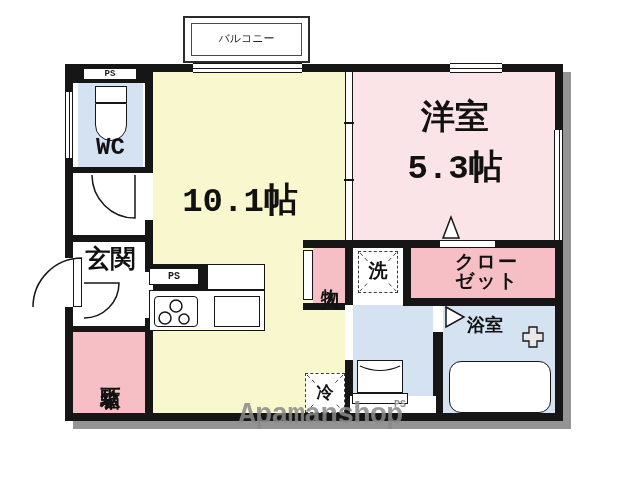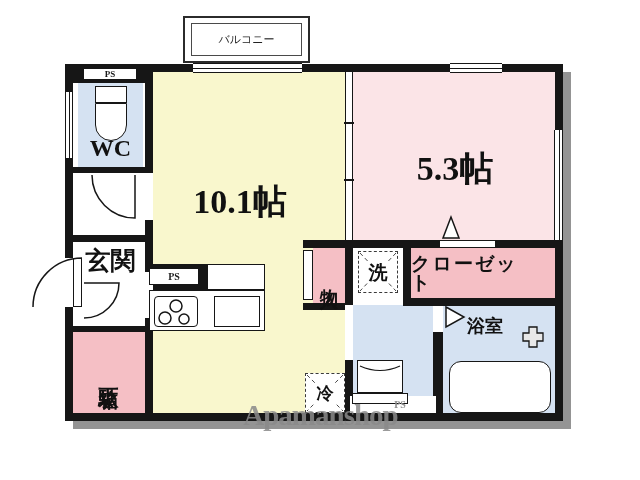--- a/index.html
+++ b/index.html
@@ -1,17 +1,17 @@
 <!DOCTYPE html>
 <html><head>
 <meta charset="utf-8">
 <style>
   html,body{margin:0;padding:0;background:#fff;}
   .canvas{position:relative;width:640px;height:480px;background:#ffffff;overflow:hidden;
-          font-family:Liberation Serif, serif;}
+          font-family:Liberation Mono, monospace;}
   .abs{position:absolute;box-sizing:border-box;}
   
   .room{z-index:1;}
   .wall{z-index:2;background:#161616;}
   .gap{z-index:3;background:#fff;}
   .svgov{z-index:4;pointer-events:none;}
   .lbl{z-index:5;display:flex;align-items:center;justify-content:center;
        color:#111;font-weight:bold;line-height:1;}
   .vert{writing-mode:vertical-rl;text-orientation:upright;letter-spacing:2px;}
   
@@ -136,36 +136,39 @@
       <line x1="360" y1="253" x2="396" y2="291"></line>
       <line x1="396" y1="253" x2="360" y2="291"></line>
       <line x1="307" y1="375" x2="343" y2="411"></line>
       <line x1="343" y1="375" x2="307" y2="411"></line>
     </g>
   </svg>
 
   <div class="abs lbl" style="left:150px;top:181px;width:180px;height:42px;font-size:34px;">
     <span>10.1帖</span>
   </div>
+  <div class="abs lbl" style="left:355px;top:97px;width:200px;height:44px;font-size:34px;">
+    <span>洋室</span>
+  </div>
   <div class="abs lbl" style="left:355px;top:147px;width:200px;height:44px;font-size:34px;">
     <span>5.3帖</span>
   </div>
   <div class="abs lbl" style="left:78px;top:134px;width:65px;height:28px;font-size:24px;">
     <span>WC</span>
   </div>
   <div class="abs lbl" style="left:78px;top:245px;width:65px;height:30px;font-size:25px;">
     <span>玄関</span>
   </div>
   <div class="abs lbl vert" style="left:73px;top:334px;width:72px;height:78px;font-size:20px;letter-spacing:1px;">
     <span>下駄箱</span>
   </div>
   <div class="abs lbl vert" style="left:313px;top:249px;width:32px;height:53px;font-size:18px;letter-spacing:1px;">
     <span>物入</span>
   </div>
-  <div class="abs lbl" style="left:411px;top:251px;width:120px;height:44px;font-size:19px;letter-spacing:2px;">
+  <div class="abs lbl" style="left:411px;top:251px;width:120px;height:44px;font-size:19px;letter-spacing:2px;padding-left:44px;">
     <span>クローゼット</span>
   </div>
   <div class="abs lbl" style="left:440px;top:309px;width:90px;height:34px;font-size:18px;">
     <span>浴室</span>
   </div>
   <div class="abs lbl" style="left:358px;top:253px;width:40px;height:38px;font-size:19px;background:#fff;z-index:5;width:24px;left:366px;top:261px;height:22px;">
     <span>洗</span>
   </div>
   <div class="abs lbl" style="left:313px;top:383px;width:24px;height:20px;font-size:17px;background:#fff;z-index:5;">
     <span>冷</span>

